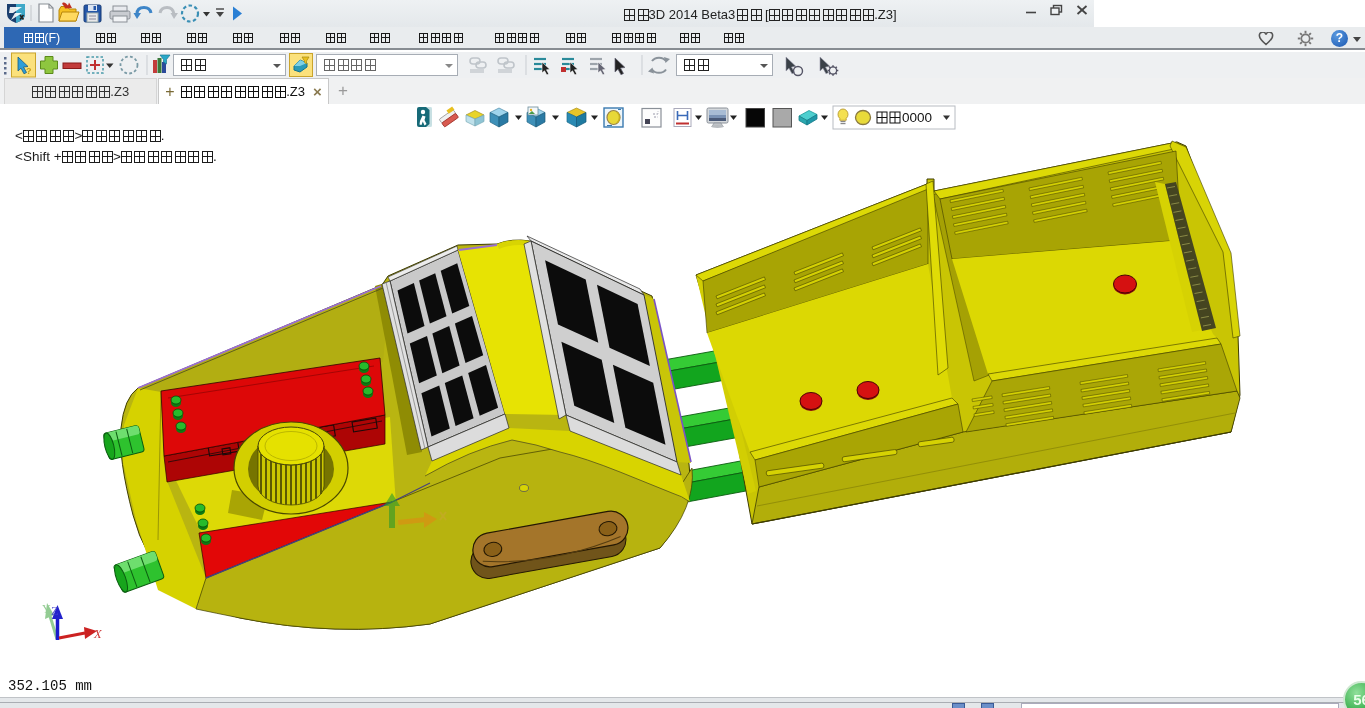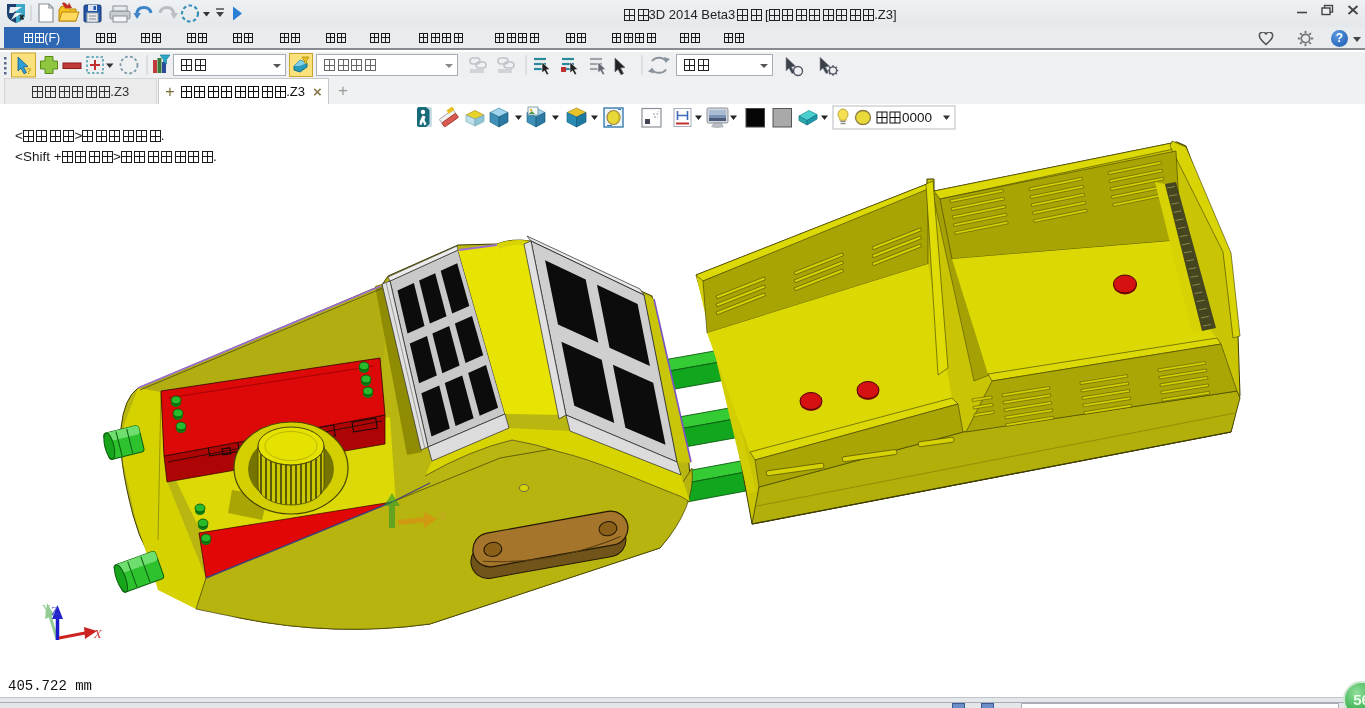--- a/index.html
+++ b/index.html
@@ -6,21 +6,21 @@
 html,body{width:1365px;height:708px;overflow:hidden;font-family:"Liberation Sans",sans-serif;background:#fff}
 #app{position:relative;width:1365px;height:708px}
 
 .z{display:inline-flex;gap:2.5px;align-items:center;vertical-align:-2px}
 .z i{display:inline-block;width:11px;height:12px;flex:none;
  box-shadow:inset 0 0 0 1px currentColor;
  background:linear-gradient(currentColor,currentColor) center/100% 1px no-repeat,
             linear-gradient(currentColor,currentColor) center/1px 100% no-repeat}
 .z.s i{width:9px;height:10px}
 
-#titlebar{position:absolute;left:0;top:0;width:1365px;height:27px;
+#titlebar{position:absolute;left:0;top:0;width:1094px;height:27px;
  background:linear-gradient(#eef1f3,#e4e8eb)}
 .ttl{position:absolute;top:7px;font-size:13px;color:#222}
 #winbtn{position:absolute;right:6px;top:4px;display:flex;gap:13px;color:#444}
 
 #menubar{position:absolute;left:0;top:27px;width:1365px;height:23px;
  background:#e9ecee;border-bottom:2px solid #878c92;color:#1a1a1a;font-size:12.5px}
 .mi{position:absolute;top:0;height:21px;display:flex;align-items:center;justify-content:center}
 .mi.sel{background:#2e68b4;color:#fff}
 #menuR{position:absolute;left:0;top:3px;width:1365px;height:18px}
 #menuR>*{position:absolute;top:0}
@@ -75,21 +75,21 @@
         </span>&gt;<span class="z">
           <i></i>
           <i></i>
           <i></i>
           <i></i>
           <i></i>
           <i></i>
           <i></i>
         </span>.
   </div>
-  <div id="ruler">405.722 mm</div>
+  <div id="ruler">352.105 mm</div>
   <svg width="550" height="26" viewBox="0 0 550 26" style="position:absolute;left:413px;top:1px">
 
     <rect x="4" y="2" width="15" height="20" rx="2" fill="#176a78"></rect>
     <path d="M13 2 L19 2 L19 22 L13 22 L16.5 19 L16.5 5 Z" fill="#e8f4f6" opacity=".85"></path>
     <circle cx="10" cy="7" r="2.2" fill="#fff"></circle>
         <path d="M7 16 L9.5 10.5 L12.5 11.5 L11.5 15 L13.5 19 L11.5 20.5 L9.8 16.5 L8.5 20 L6.5 19.5 Z" fill="#fff"></path>
 
     <g transform="rotate(-35 35 13)">
           <rect x="27" y="9" width="17" height="5" rx="1" fill="#f0f0f0" stroke="#999" stroke-width=".8"></rect>
           <rect x="27" y="13.5" width="17" height="5" rx="1" fill="#d85a50" stroke="#a03028" stroke-width=".8"></rect>

